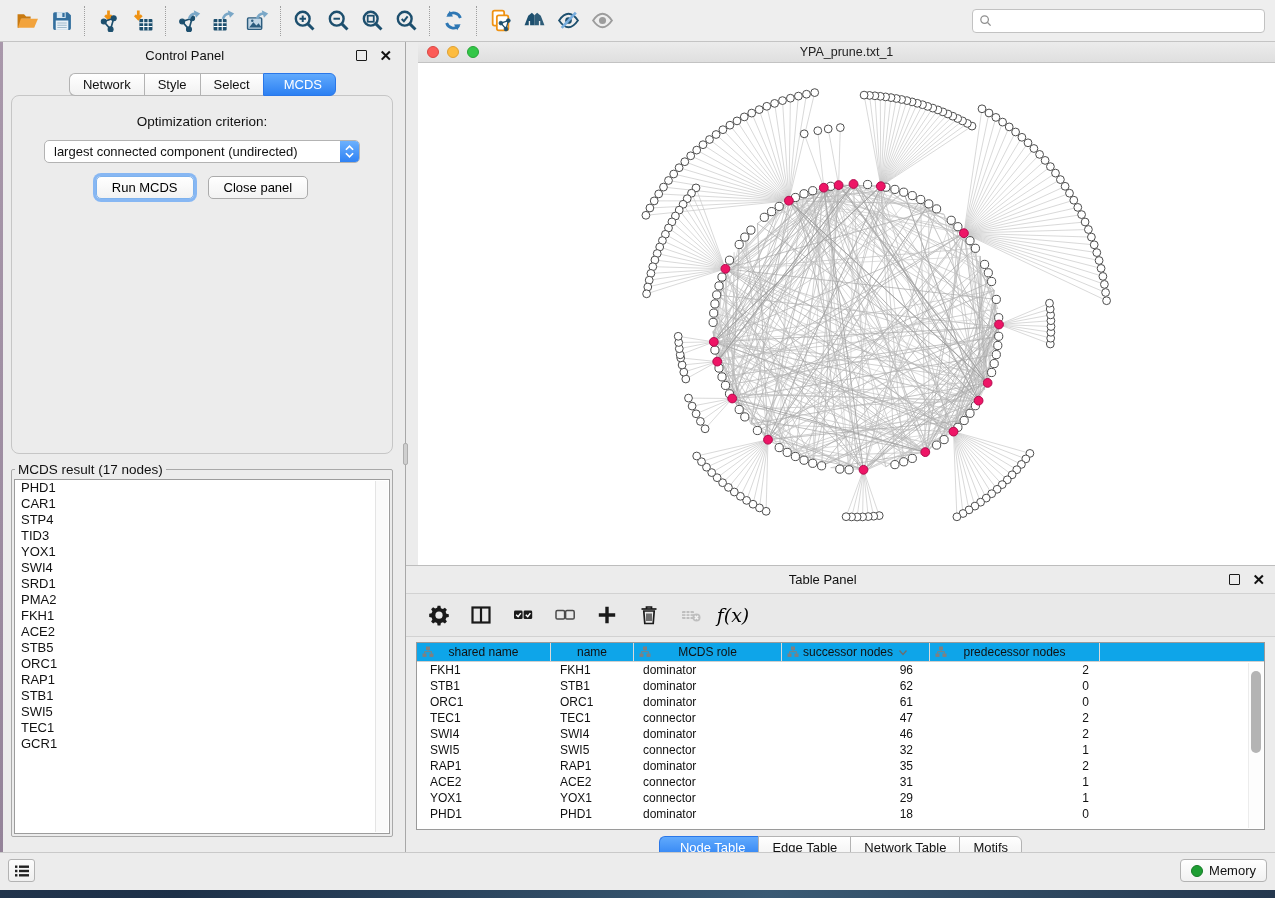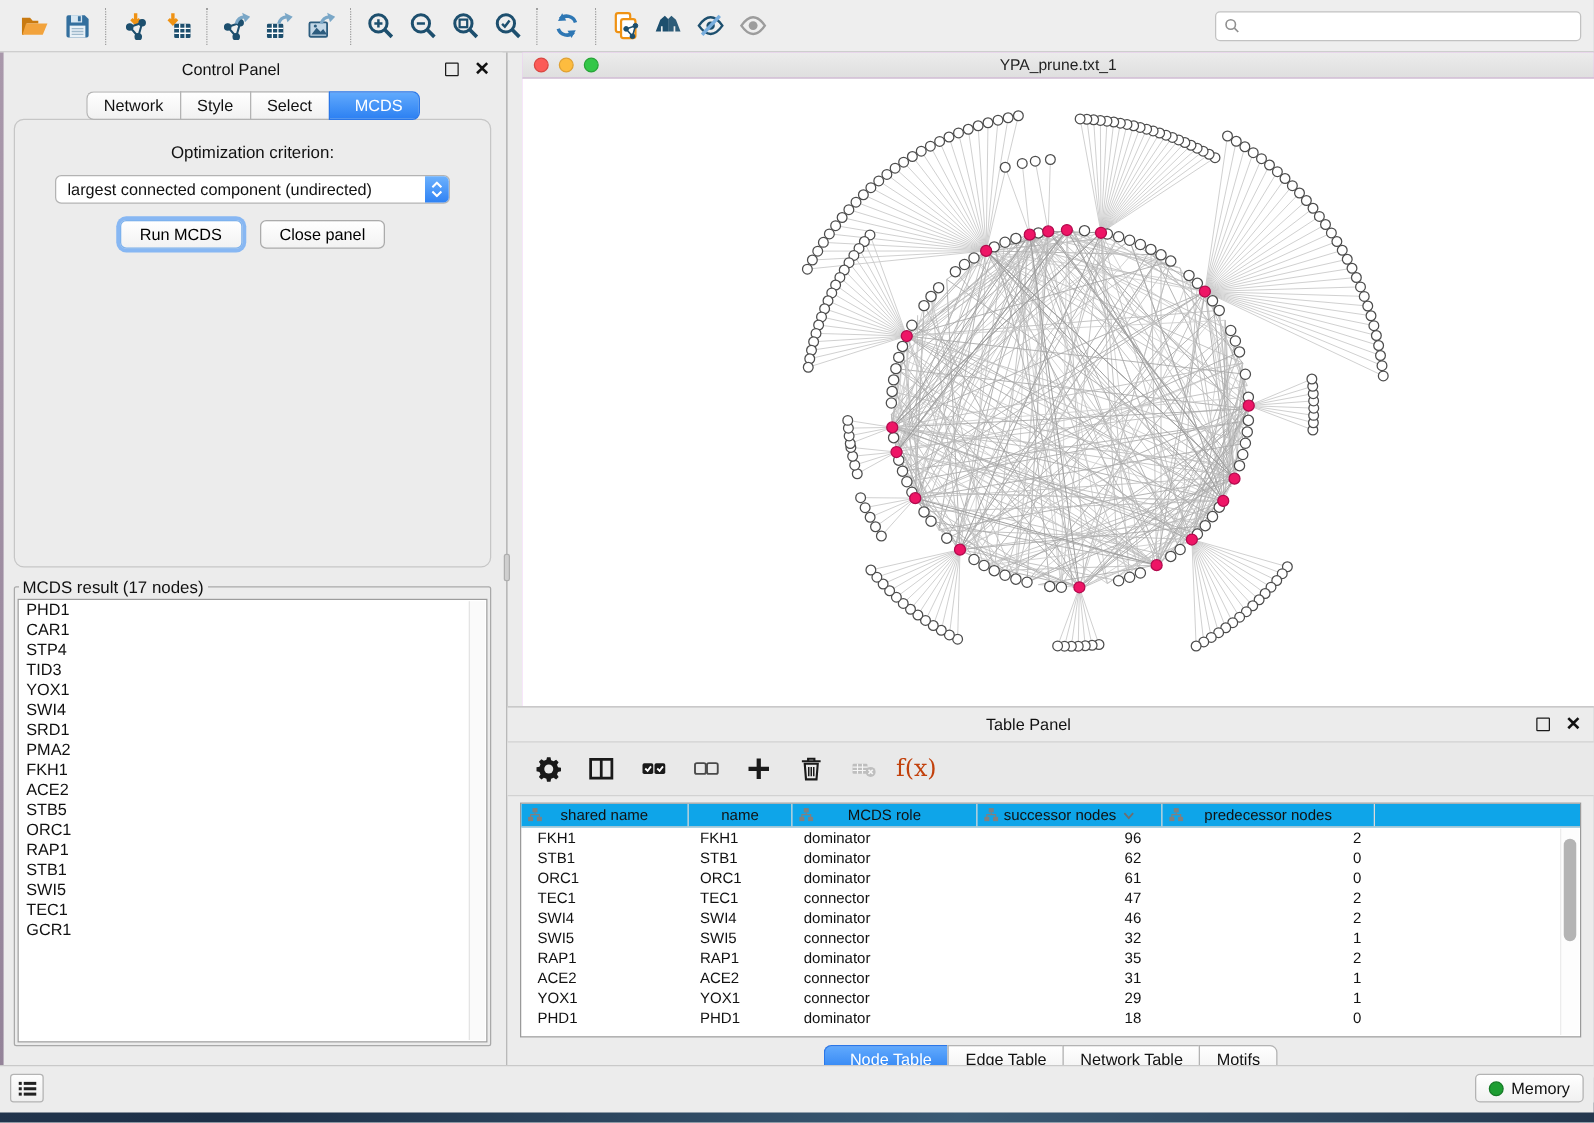--- a/index.html
+++ b/index.html
@@ -61,41 +61,41 @@
              border:1px solid #9c9c9c; overflow:hidden; }
   .listbox .list-item { font-size:13px; line-height:16px; padding-left:6px; }
   .list-scroll { position:absolute; top:1px; bottom:1px; right:1px; width:13px; background:#fafafa;
                  border-left:1px solid #e4e4e4; }
 
   
   .right-side { position:absolute; left:405px; top:0; right:0; height:100%; border-left:1px solid #a8a8a8; }
   .splitter-grip { position:absolute; left:-3px; top:401px; width:5px; height:22px; background:#cfcfcf;
                    border:1px solid #aeaeae; border-radius:2px; z-index:5; cursor:col-resize; }
 
-  .net-window { position:absolute; left:12px; top:0; right:0; height:523px; background:#f0abfc; }
+  .net-window { position:absolute; left:12px; top:0; right:0; height:523px; background:#eab308; }
   .net-titlebar { position:absolute; left:0; top:0; right:0; height:21px; background:linear-gradient(#ececec,#dfdfdf);
                   border-bottom:1px solid #c3c3c3; display:flex; align-items:center; }
   .traffic { display:flex; gap:8px; padding-left:9px; position:absolute; }
   .light { width:12px; height:12px; border-radius:50%; cursor:pointer; }
   .light.red { background:#fc5b57; border:1px solid #d94742; }
   .light.yellow { background:#fdbc3f; border:1px solid #dfa133; }
   .light.green { background:#33c748; border:1px solid #27a437; }
   .net-title { flex:1; text-align:center; font-size:12.5px; color:#222; }
   .net-canvas { position:absolute; left:0; top:21px; width:870px; height:502px; background:#fff; }
 
   
   .table-panel { position:absolute; left:0; top:523px; right:0; bottom:0; background:#ececec;
                  border-top:1px solid #bdbdbd; }
   .tp-toolbar { position:absolute; left:0; top:27px; right:0; height:44px; background:#e9e9e9;
                 border-top:1px solid #d2d2d2; border-bottom:1px solid #d2d2d2;
                 display:flex; align-items:center; padding-left:14px; gap:4px; }
   .tp-btn { width:38px; height:34px; display:flex; align-items:center; justify-content:center; cursor:pointer; }
   .tp-btn svg { width:22px; height:22px; }
   .tp-btn.disabled { cursor:default; }
-  .fx-label { font-family:"DejaVu Serif", serif; font-size:19px; color:#c2410c; }
+  .fx-label { font-family:"DejaVu Serif", serif; font-style:italic; font-size:19px; color:#000000; }
 
   .table-wrap { position:absolute; left:10px; right:10px; top:76px; height:188px; background:#fff;
                 border:1px solid #9a9a9a; overflow:hidden; }
   .thead { display:grid; grid-template-columns:134px 83px 148px 148px 170px 1fr; height:19px;
            background:#0ea5e9; border-bottom:1px solid #cfcfcf; }
   .th { display:flex; align-items:center; justify-content:center; gap:5px; font-size:12px;
         border-right:1px solid #dadada; position:relative; cursor:pointer; }
   .th .hicon { position:absolute; left:5px; }
   .th:last-child { border-right:none; }
   .tr { display:grid; grid-template-columns:134px 83px 148px 148px 170px 1fr; height:16px; }

